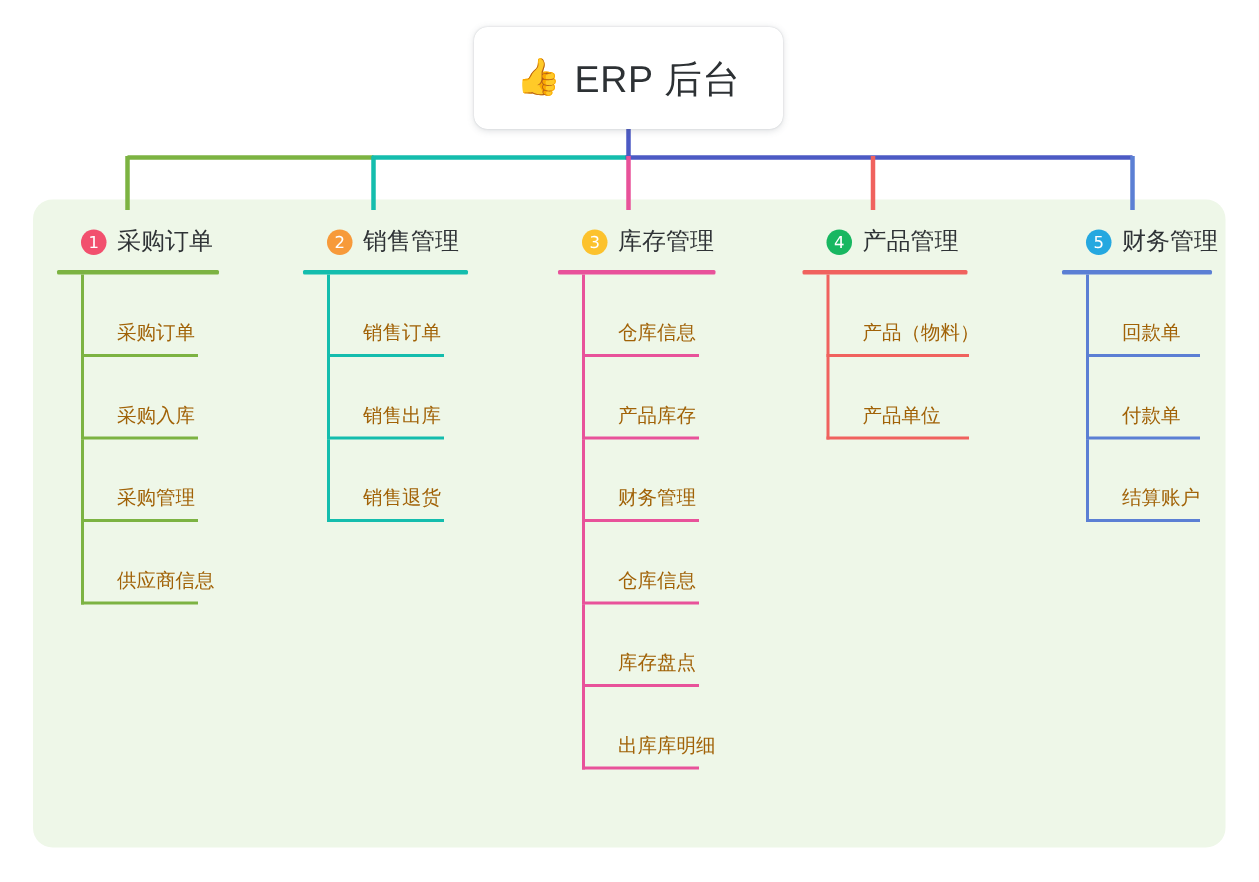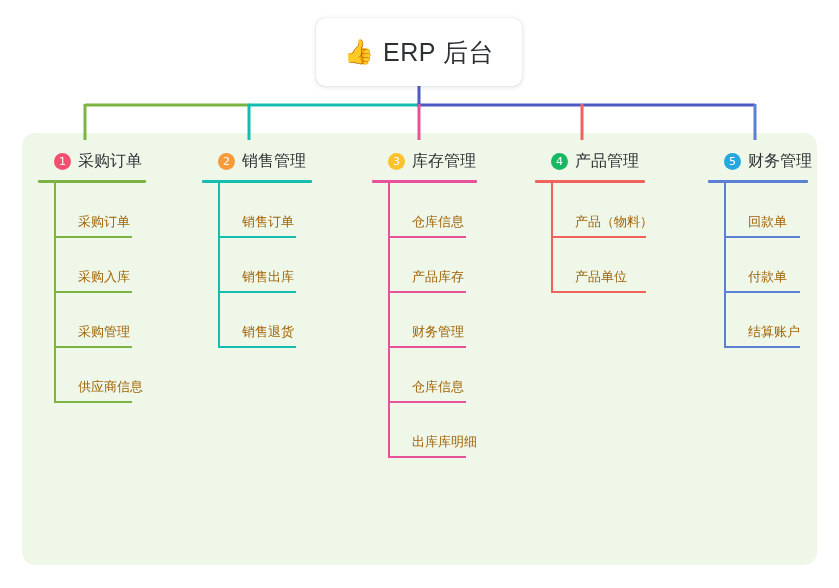--- a/index.html
+++ b/index.html
@@ -225,20 +225,25 @@
           <span class="leaf-label">财务管理</span>
           <div class="leaf-rule" style="background: rgb(232, 82, 154); width: 78px;"></div>
         </div>
         <div class="leaf">
           <div class="leaf-stem" style="background: rgb(232, 82, 154);"></div>
           <span class="leaf-label">仓库信息</span>
           <div class="leaf-rule" style="background: rgb(232, 82, 154); width: 78px;"></div>
         </div>
         <div class="leaf">
           <div class="leaf-stem" style="background: rgb(232, 82, 154);"></div>
+          <span class="leaf-label">库存盘点</span>
+          <div class="leaf-rule" style="background: rgb(232, 82, 154); width: 78px;"></div>
+        </div>
+        <div class="leaf">
+          <div class="leaf-stem" style="background: rgb(232, 82, 154);"></div>
           <span class="leaf-label">出库库明细</span>
           <div class="leaf-rule" style="background: rgb(232, 82, 154); width: 78px;"></div>
         </div>
       </div>
   </div>
 
   <div class="col" id="col-3" style="left:535px; top:148px; width:160px;">
     <div class="col-head">
       <span class="badge" style="background: rgb(24, 183, 97);">4</span>
       <span class="col-title">产品管理</span>

